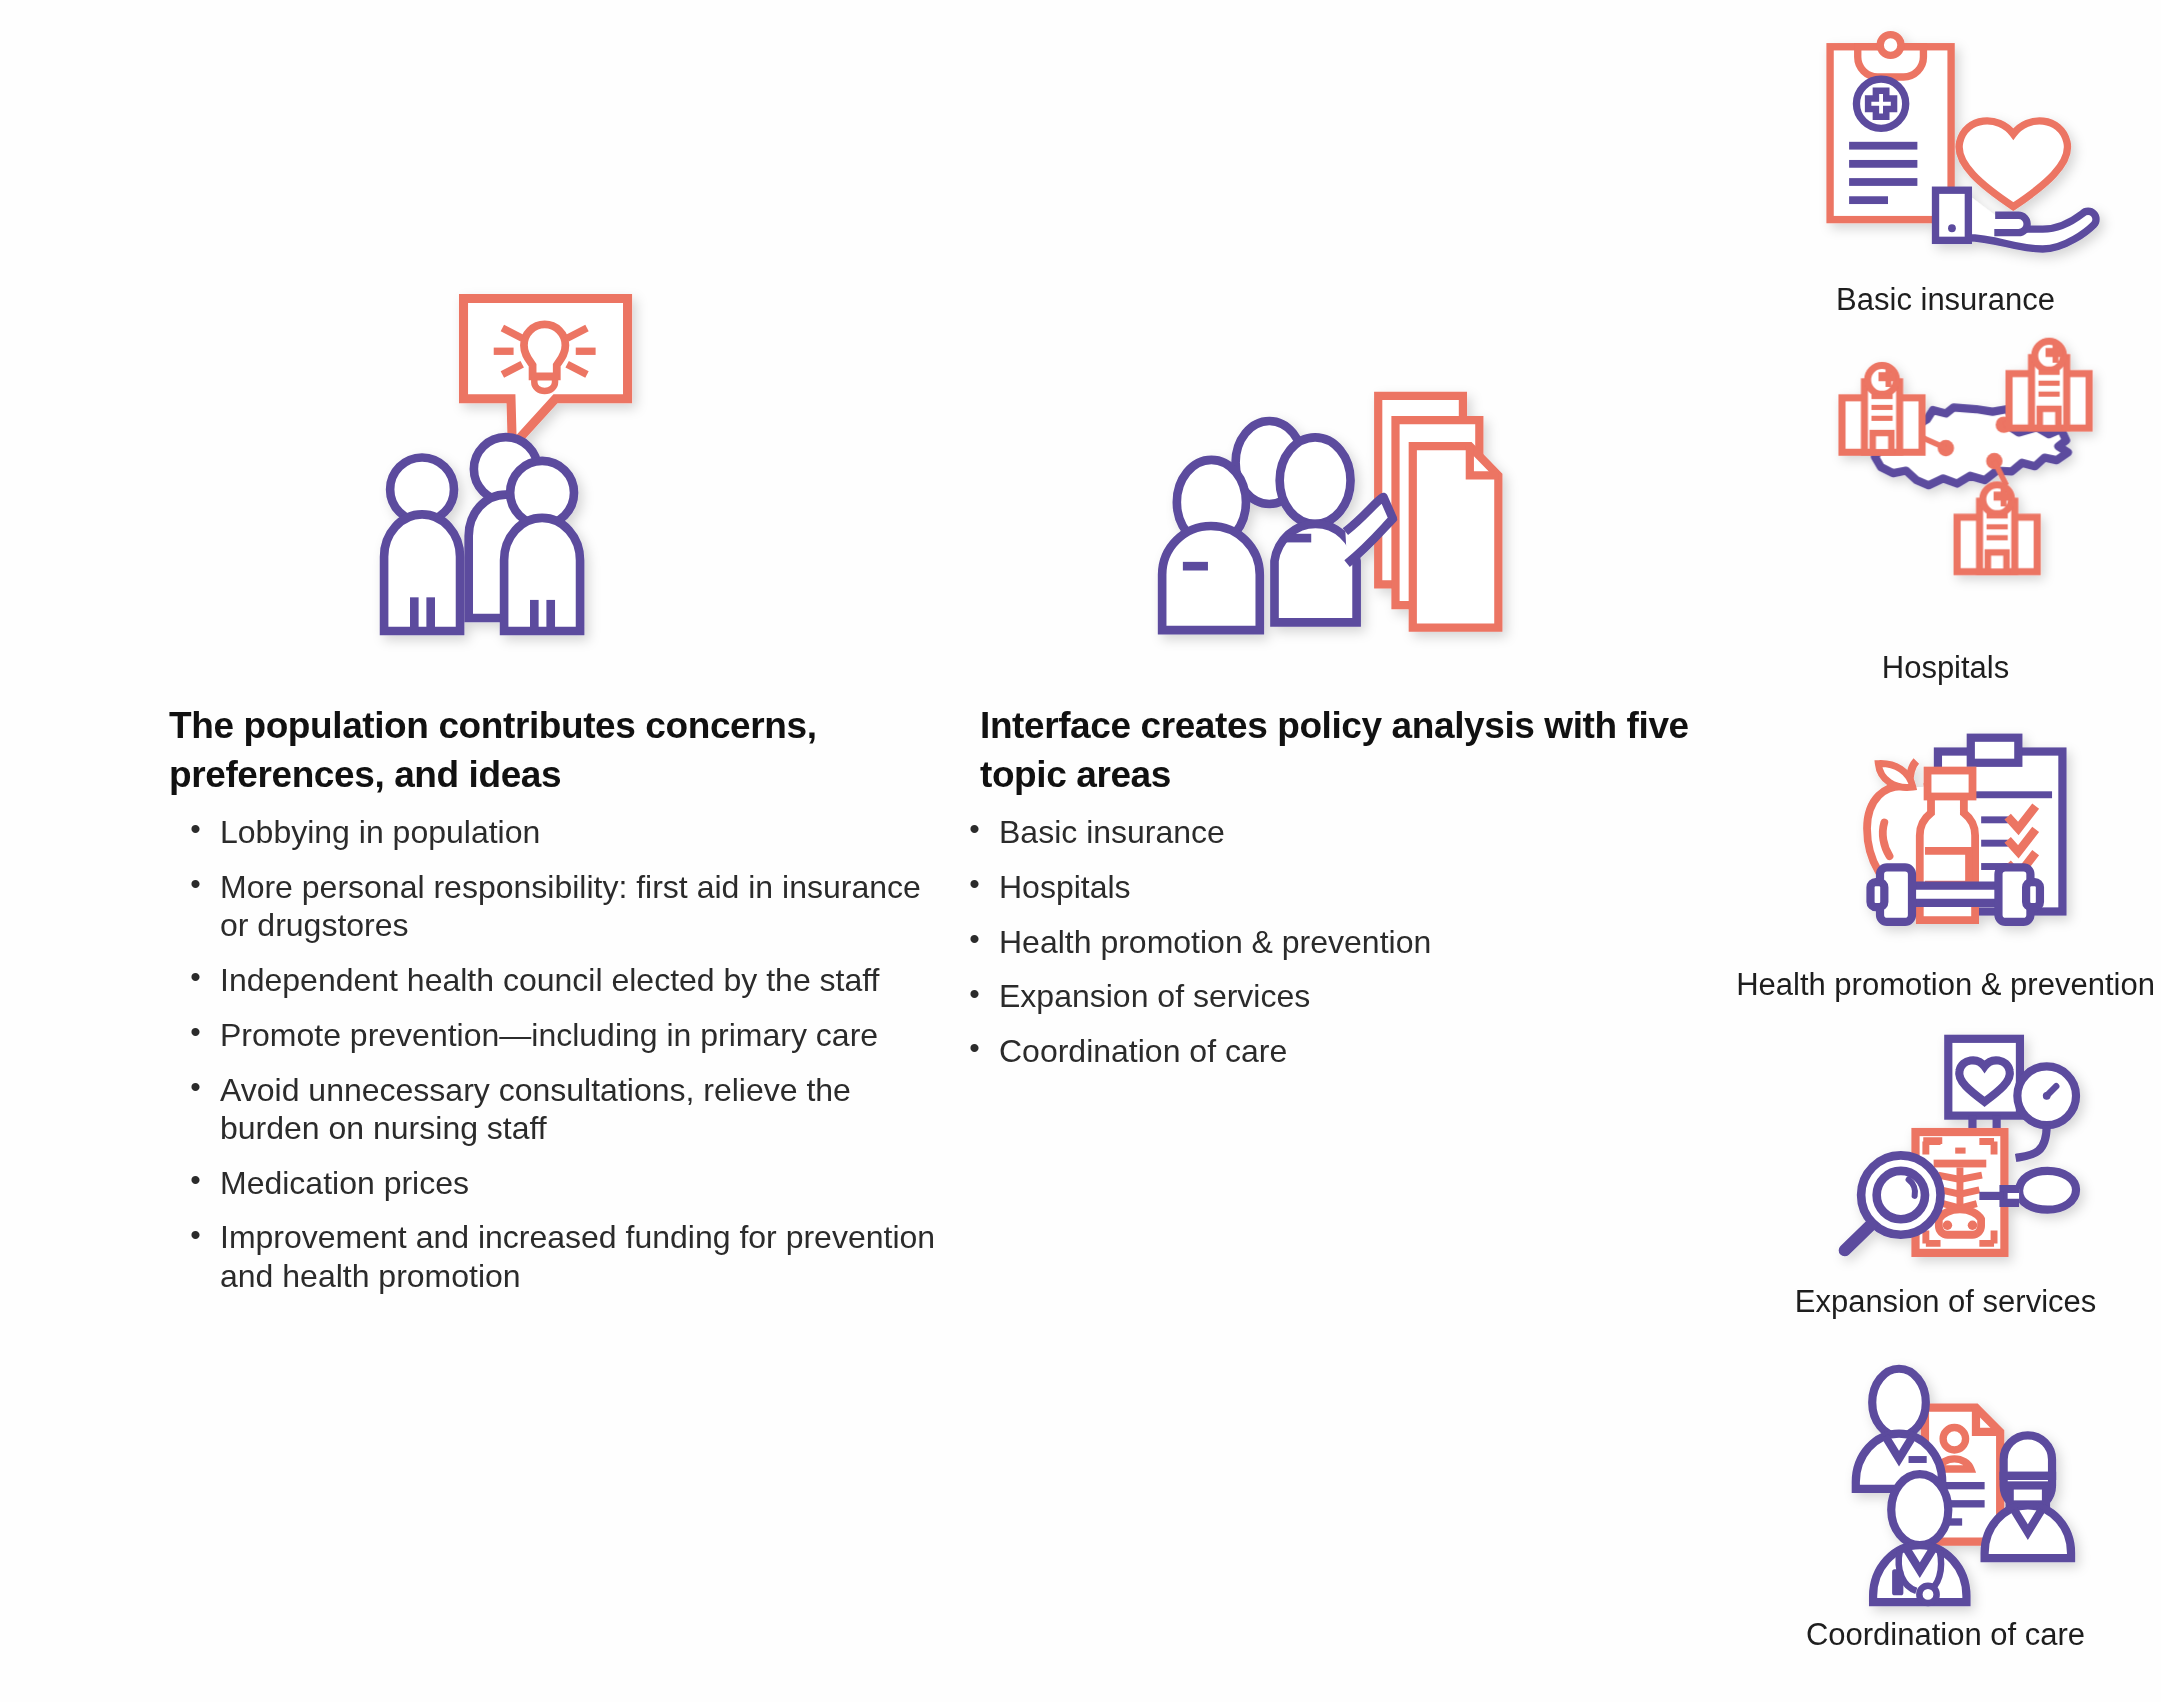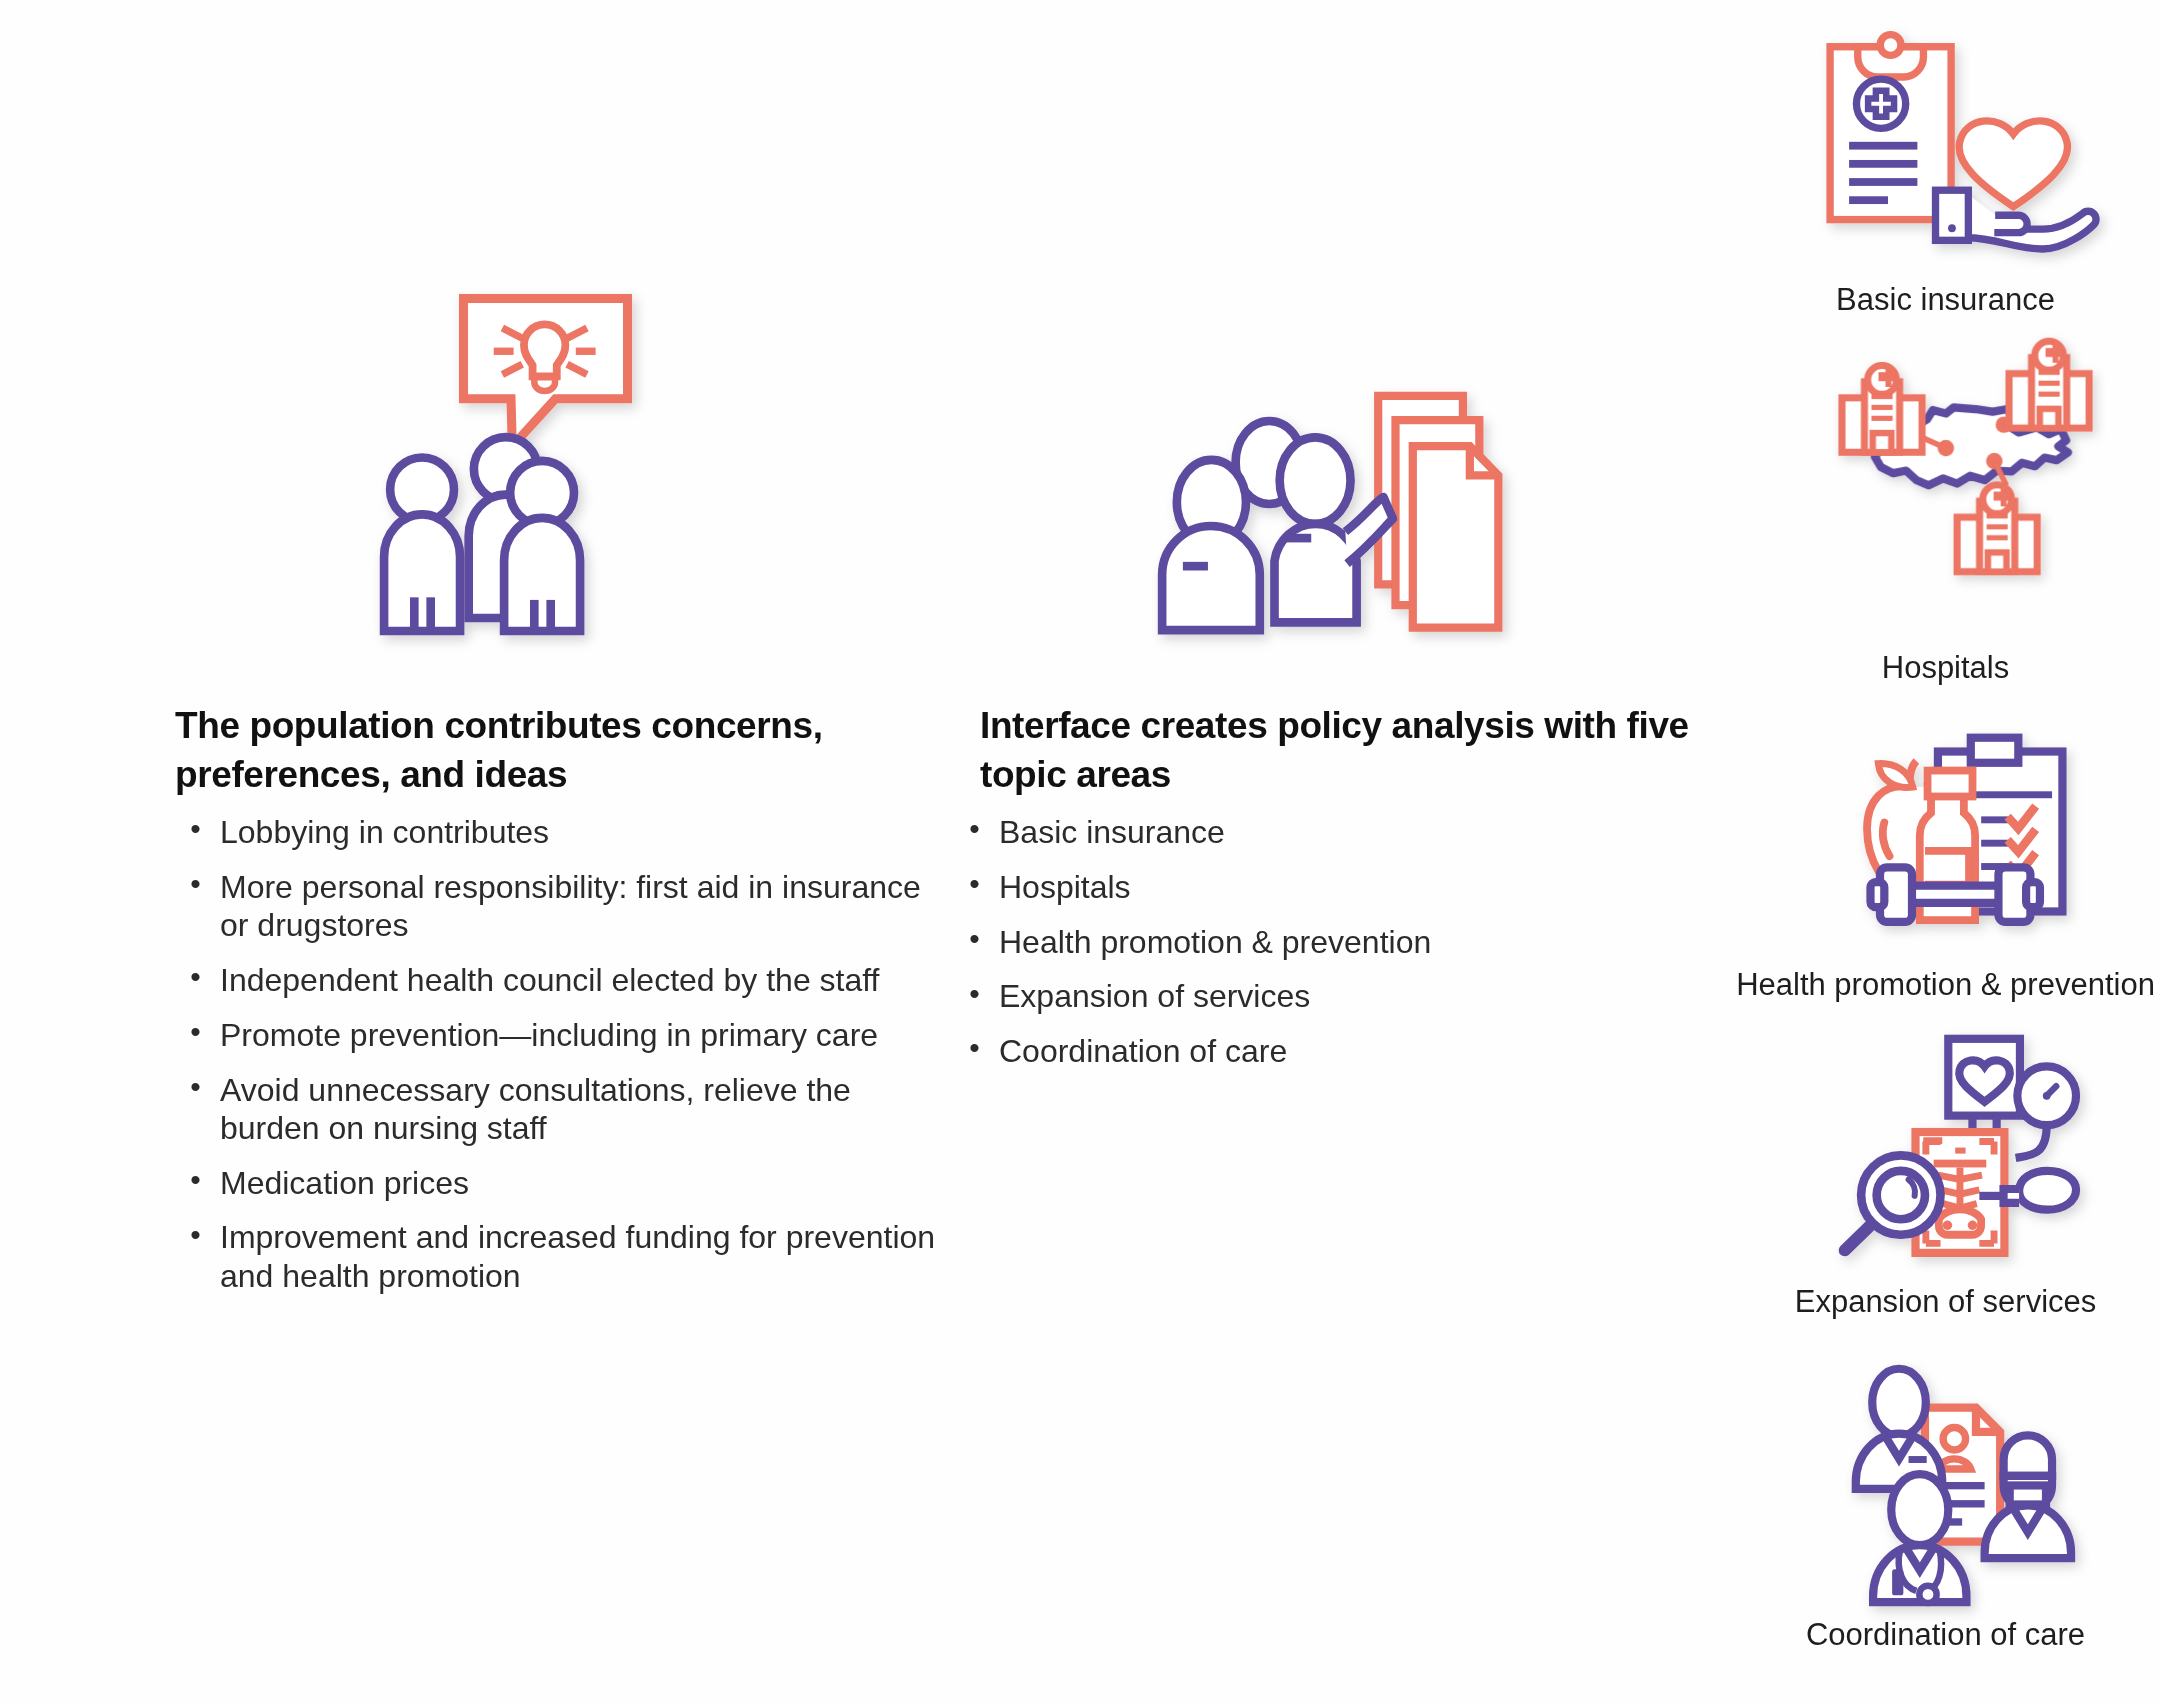--- a/index.html
+++ b/index.html
@@ -100,24 +100,24 @@
         <line x1="156" y1="742" x2="156" y2="820" stroke="#5B4B9E" stroke-width="20"></line>
 
         <circle cx="414" cy="500" r="74" fill="#ffffff" stroke="#5B4B9E" stroke-width="20"></circle>
         <path d="M326 656 a88 98 0 0 1 176 0 l0 164 l-176 0 z" fill="#ffffff" stroke="#5B4B9E" stroke-width="20"></path>
         <line x1="396" y1="748" x2="396" y2="820" stroke="#5B4B9E" stroke-width="20"></line>
         <line x1="434" y1="748" x2="434" y2="820" stroke="#5B4B9E" stroke-width="20"></line>
       </g>
     </svg>
   </div>
 
-  <h2 class="heading" style="left:175px; top:671px; width:735px;">The population contributes concerns, preferences, and ideas</h2>
+  <h2 class="heading" style="left:169px; top:671px; width:735px;">The population contributes concerns, preferences, and ideas</h2>
 
   <ul class="bullets" style="left:186px; top:813px; width:752px;">
-    <li>Lobbying in contributes</li>
+    <li>Lobbying in population</li>
     <li>More personal responsibility: first aid in insurance or drugstores</li>
     <li>Independent health council elected by the staff</li>
     <li>Promote prevention—including in primary care</li>
     <li>Avoid unnecessary consultations, relieve the burden on nursing staff</li>
     <li>Medication prices</li>
     <li>Improvement and increased funding for prevention and health promotion</li>
   </ul>
 
   <div class="icon-wrap" style="left:1150px; top:389px; width:389px; height:242px;">
     <svg width="389" height="242" viewBox="0 0 900 560">

